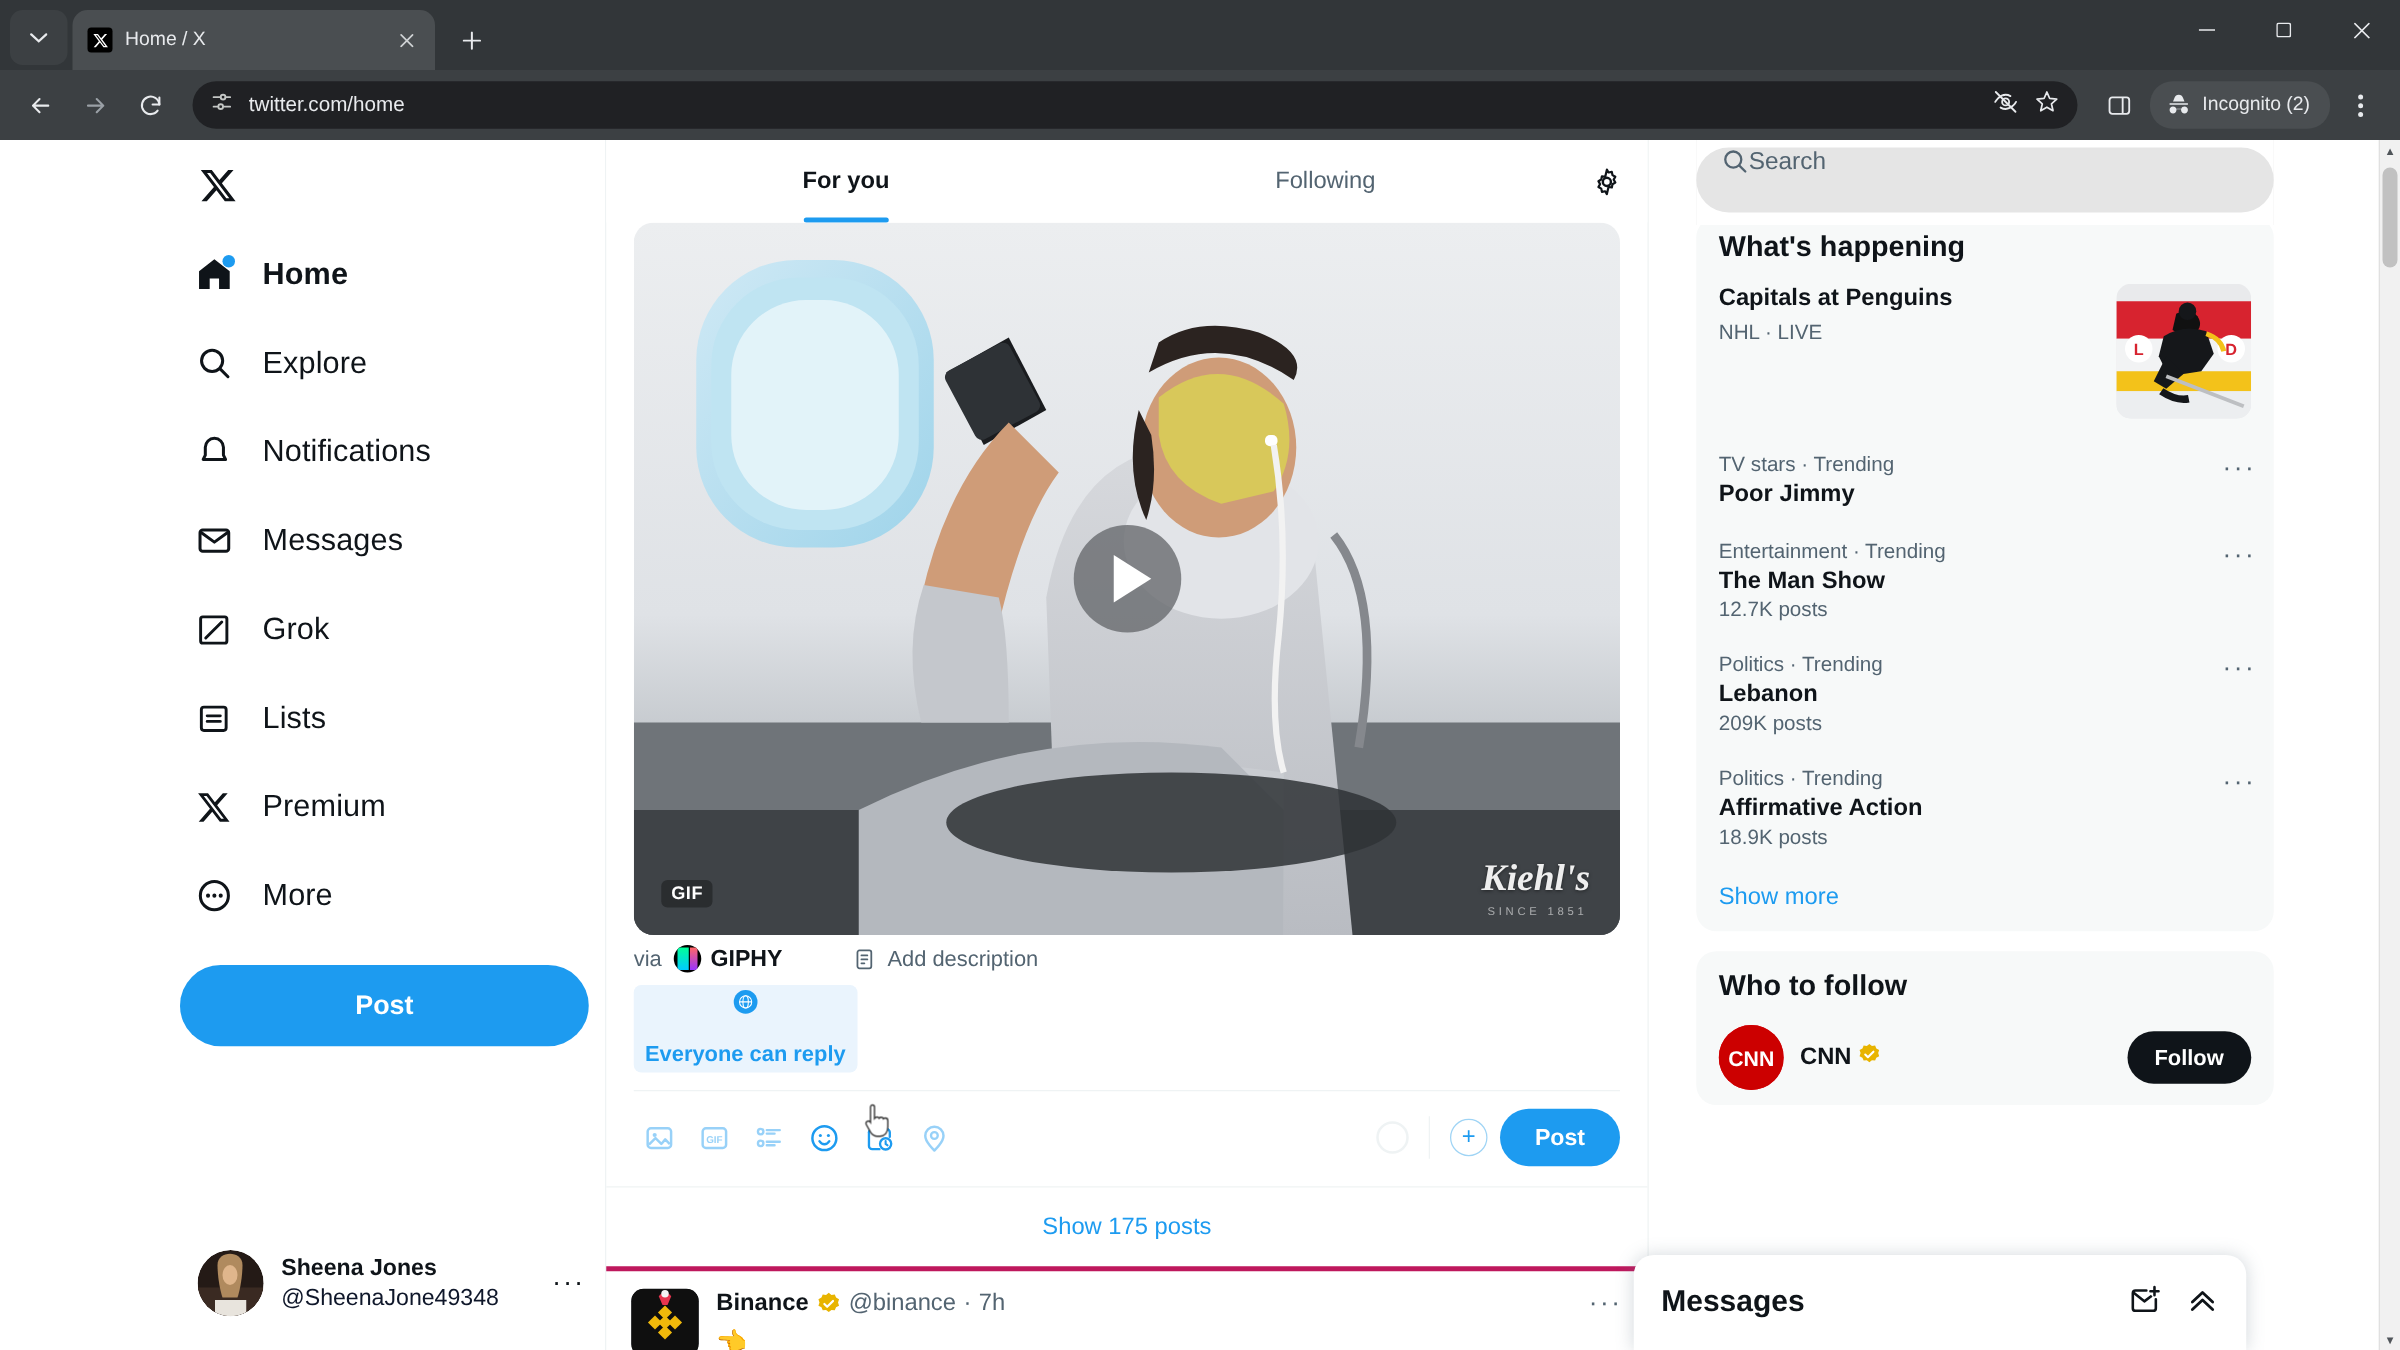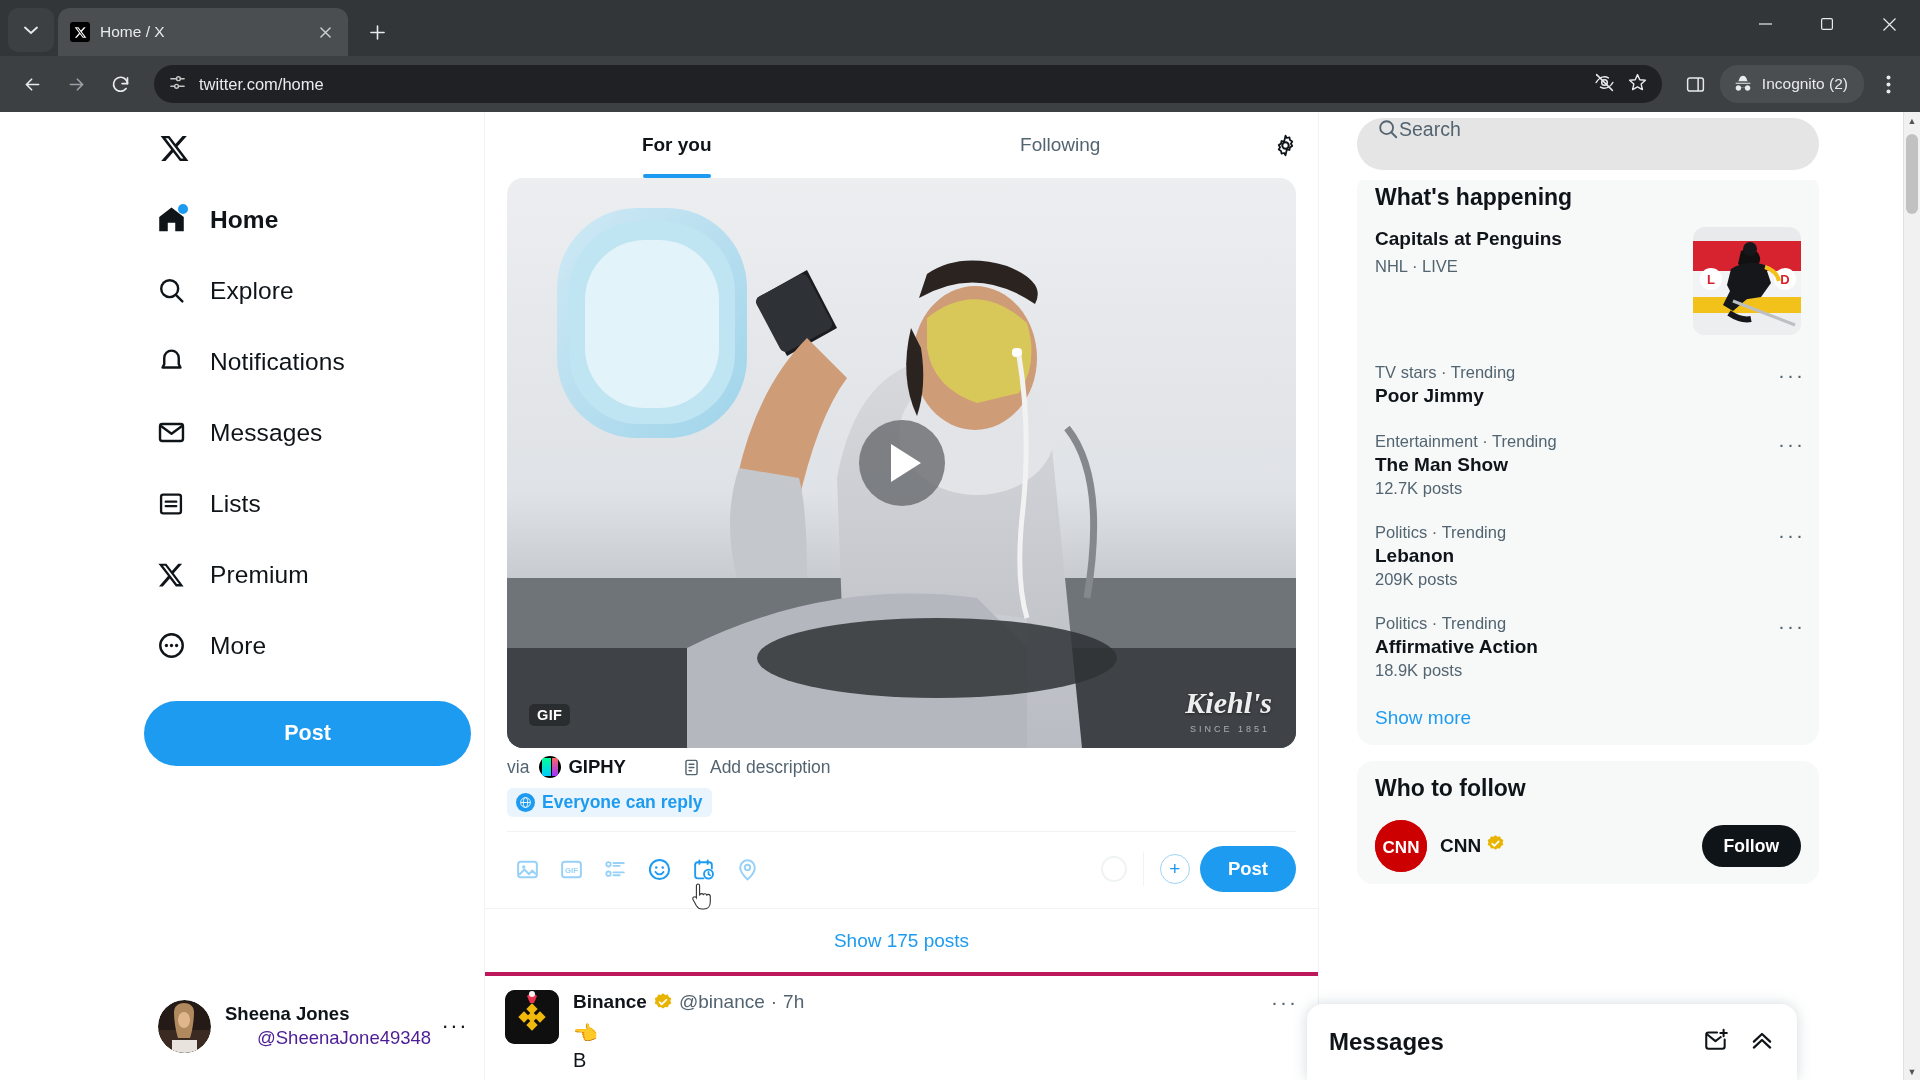--- a/index.html
+++ b/index.html
@@ -82,21 +82,21 @@
     background: #1d9bf0; color: #fff; font-size: 21.5px; font-weight: 700;
     display: flex; align-items: center; justify-content: center; border: none;
   }
   .account-row {
     margin-top: auto; margin-bottom: 14px; width: 338px; height: 80px;
     border-radius: 40px; display: flex; align-items: center; gap: 14px; padding: 0 14px;
   }
   .avatar-sm { width: 53px; height: 53px; border-radius: 50%; flex: none; overflow: hidden; }
   .acct-names { flex: 1; min-width: 0; line-height: 1.3; }
   .acct-name { font-size: 18.5px; font-weight: 700; color: #0f1419; white-space: nowrap; }
-  .acct-handle { font-size: 18.5px; color: #4c1d95; white-space: nowrap; margin-left: 32px; }
+  .acct-handle { font-size: 18.5px; color: #0f172a; white-space: nowrap; }
   .acct-more { color: #0f1419; font-size: 22px; letter-spacing: 1.5px; flex: none; }
 
   
   .center { width: 835px; flex: none; border-left: 1px solid #eff3f4; border-right: 1px solid #eff3f4; position: relative; display: flex; flex-direction: column; }
   .tabbar {
     height: 66px; display: flex; align-items: stretch;
     background: rgba(255,255,255,0.88); position: relative; flex: none;
   }
   .tab-cell { flex: 1; display: flex; align-items: center; justify-content: center; position: relative; }
   .tab-cell .txt { font-size: 19px; color: #536471; padding: 0 4px; }
@@ -123,24 +123,25 @@
 
   .via-row { display: flex; align-items: center; gap: 0; padding: 8px 0 2px 22px; }
   .via-label { font-size: 17.5px; color: #536471; }
   .giphy-mark { width: 22px; height: 22px; border-radius: 50%; margin: 0 7px 0 10px; background: #000; position: relative; overflow: hidden; }
   .giphy-mark::before { content: ""; position: absolute; left: 3px; top: 2px; width: 9px; height: 18px; background: linear-gradient(180deg,#00ff99,#00ccff); }
   .giphy-mark::after { content: ""; position: absolute; right: 3px; top: 2px; width: 6px; height: 18px; background: linear-gradient(180deg,#ff6666,#9933ff); }
   .giphy-text { font-size: 18.5px; font-weight: 700; color: #0f1419; }
   .add-desc { display: flex; align-items: center; gap: 9px; margin-left: 56px; color: #536471; font-size: 17.5px; }
 
   .reply-scope {
-    display: inline-flex; align-items: center; gap: 7px;
+    display: inline-flex; align-items: center; gap: 22px;
     margin: 8px 0 0 22px; padding: 4px 9px; border-radius: 6px;
     background: #eaf4fd; color: #1d9bf0; font-size: 17.5px; font-weight: 700;
     position: relative;
+    flex-direction: column;
   }
   .globe-ic { width: 19px; height: 19px; border-radius: 50%; background: #1d9bf0; display: flex; align-items: center; justify-content: center; flex: none; }
 
   .scope-divider { height: 1px; background: #eff3f4; margin: 14px 22px 0 22px; }
   .compose-actions { display: flex; align-items: center; padding: 14px 22px 16px 20px; }
   .ca-icon { width: 44px; height: 44px; display: flex; align-items: center; justify-content: center; color: #1d9bf0; border-radius: 50%; flex: none; }
   .ca-icon.dim { opacity: .45; }
   .ca-right { margin-left: auto; display: flex; align-items: center; gap: 10px; }
   .ring { width: 26px; height: 26px; border-radius: 50%; border: 2px solid #eff3f4; }
   .vbar { width: 1px; height: 34px; background: #eff3f4; margin: 0 6px; }
@@ -354,20 +355,29 @@
         <div class="nav-item">
           <span class="nav-icon">
             <svg width="29" height="29" viewBox="0 0 24 24" fill="none">
                 <rect x="2.5" y="5" width="19" height="14" rx="1.8" stroke="#0f1419" stroke-width="2"></rect>
                 <path d="M3 6.5l9 6.5 9-6.5" stroke="#0f1419" stroke-width="2" stroke-linejoin="round"></path>
               </svg>
           </span>
           <span class="nav-label">Messages</span>
         </div>
 
+        <div class="nav-item">
+          <span class="nav-icon">
+            <svg width="28" height="28" viewBox="0 0 24 24" fill="none">
+                <rect x="3" y="3" width="18" height="18" rx="1.5" stroke="#0f1419" stroke-width="2"></rect>
+                <path d="M6.5 17.5L17.5 6.5" stroke="#0f1419" stroke-width="2" stroke-linecap="round"></path>
+              </svg>
+          </span>
+          <span class="nav-label">Grok</span>
+        </div>
 
         <div class="nav-item">
           <span class="nav-icon">
             <svg width="28" height="28" viewBox="0 0 24 24" fill="none">
                 <rect x="3.5" y="4" width="17" height="16" rx="1.8" stroke="#0f1419" stroke-width="2"></rect>
                 <path d="M7.5 10h9M7.5 13.8h9" stroke="#0f1419" stroke-width="2" stroke-linecap="round"></path>
               </svg>
           </span>
           <span class="nav-label">Lists</span>
         </div>

